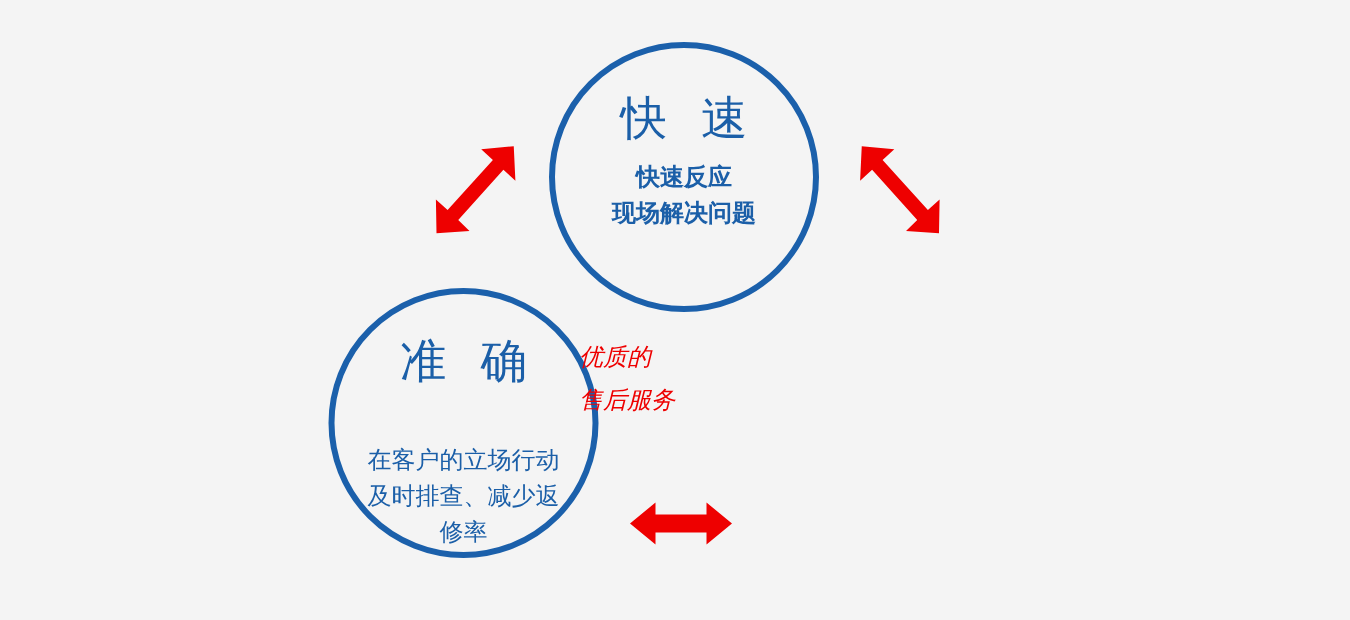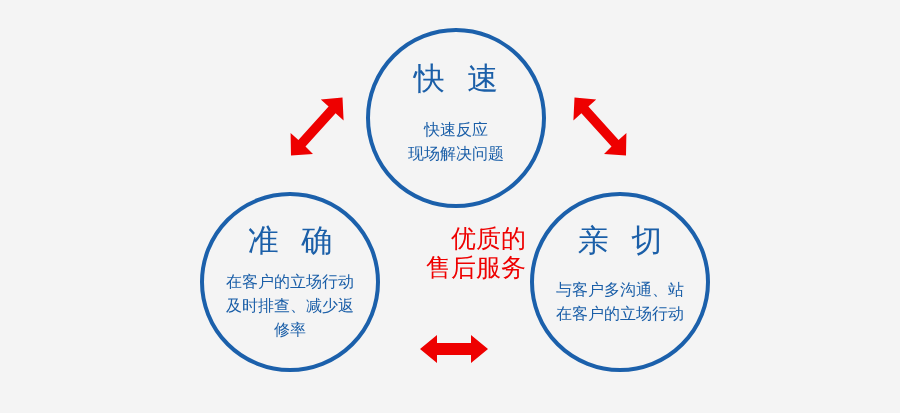--- a/index.html
+++ b/index.html
@@ -28,21 +28,21 @@
     border-radius: 50%;
     border: 4px solid #1b60ab;
     box-sizing: border-box;
     display: flex;
     flex-direction: column;
     align-items: center;
     justify-content: flex-start;
     text-align: center;
   }
   .node-top   { left: 366px; top: 28px; }
-  .node-left  { left: 200px; top: 192px; }
+  .node-left  { left: 219px; top: 192px; justify-content: space-between; }
   .node-right { left: 530px; top: 192px; }
 
   .node-title {
     color: #1b5fa8;
     font-size: 31px;
     line-height: 34px;
     letter-spacing: 7px;
     text-indent: 7px;
     font-weight: 400;
     white-space: nowrap;
@@ -50,38 +50,39 @@
   .node-desc {
     color: #1b5fa8;
     font-size: 16px;
     line-height: 24px;
     font-weight: 400;
     white-space: pre-line;
     padding: 0 6px;
   }
 
   .node-top .node-title   { margin-top: 30px; }
-  .node-top .node-desc    { margin-top: 22px; }
+  .node-top .node-desc    { margin-top: 11px; font-weight: bold; }
   .node-left .node-title  { margin-top: 28px; }
   .node-left .node-desc   { margin-top: 12px; }
   .node-right .node-title { margin-top: 28px; }
   .node-right .node-desc  { margin-top: 20px; }
 
   
   .center-label {
     position: absolute;
     left: 386px;
     top: 224px;
     width: 140px;
-    text-align: right;
+    text-align: left;
     color: #ee0000;
-    font-size: 25px;
+    font-size: 16px;
     line-height: 29px;
     white-space: pre-line;
     font-weight: 400;
+    font-style: italic;
   }
 
   
   .arrow {
     position: absolute;
   }
   .arrow-left-diag  { left: 287px; top: 93px;  width: 62px; height: 78px; }
   .arrow-right-diag { left: 568px; top: 93px;  width: 62px; height: 78px; }
   .arrow-bottom     { left: 418px; top: 331px; width: 72px; height: 36px; }
   .arrow svg { display: block; width: 100%; height: 100%; }
@@ -97,25 +98,20 @@
 现场解决问题</div>
   </div>
 
   <div class="node node-left">
     <div class="node-title">准 确</div>
     <div class="node-desc">在客户的立场行动
 及时排查、减少返
 修率</div>
   </div>
 
-  <div class="node node-right">
-    <div class="node-title">亲 切</div>
-    <div class="node-desc">与客户多沟通、站
-在客户的立场行动</div>
-  </div>
 
   <div class="center-label">优质的
 售后服务</div>
 
   <div class="arrow arrow-left-diag">
     <svg viewBox="0 0 62 78" xmlns="http://www.w3.org/2000/svg" aria-hidden="true">
       <path fill="#ee0000" d="M55.5 4.5 L56.6 27.5 L48.6 20.2 L18.5 53.6 L26.0 61.0 L4.0 62.5 L3.6 40.0 L11.4 47.0 L41.6 13.6 L33.8 6.5 Z"></path>
     </svg>
   </div>
 

